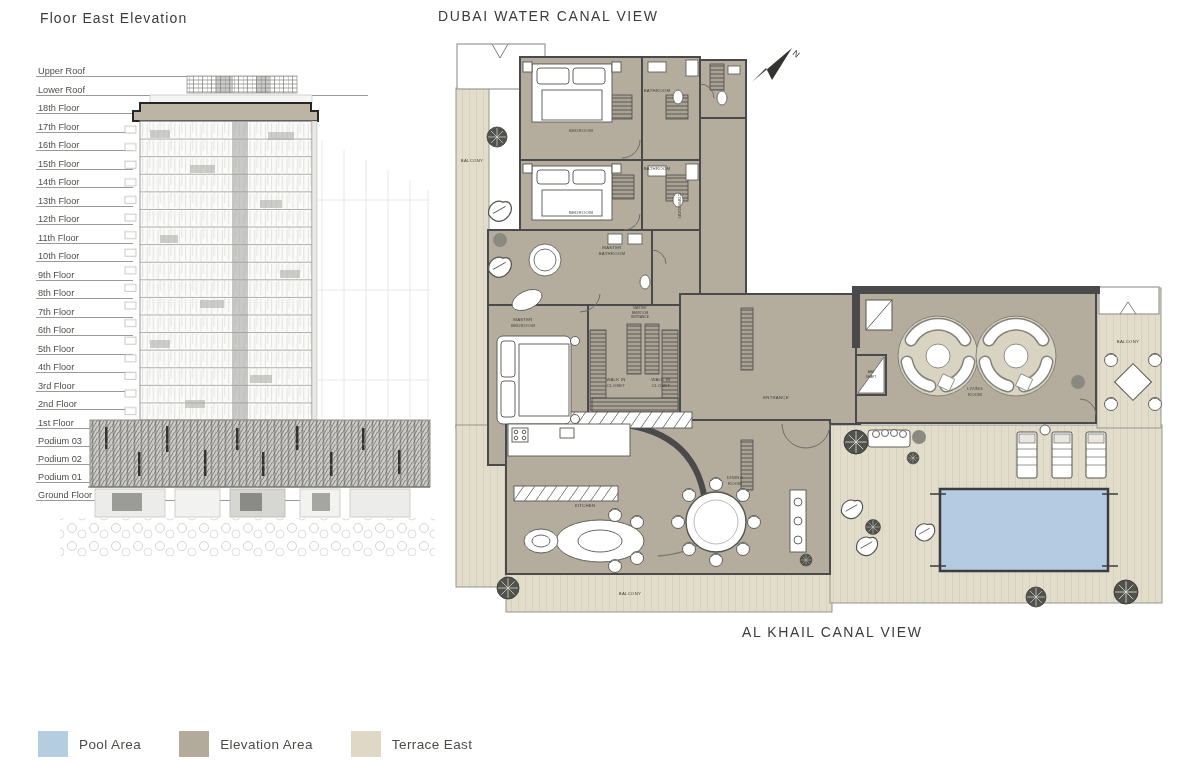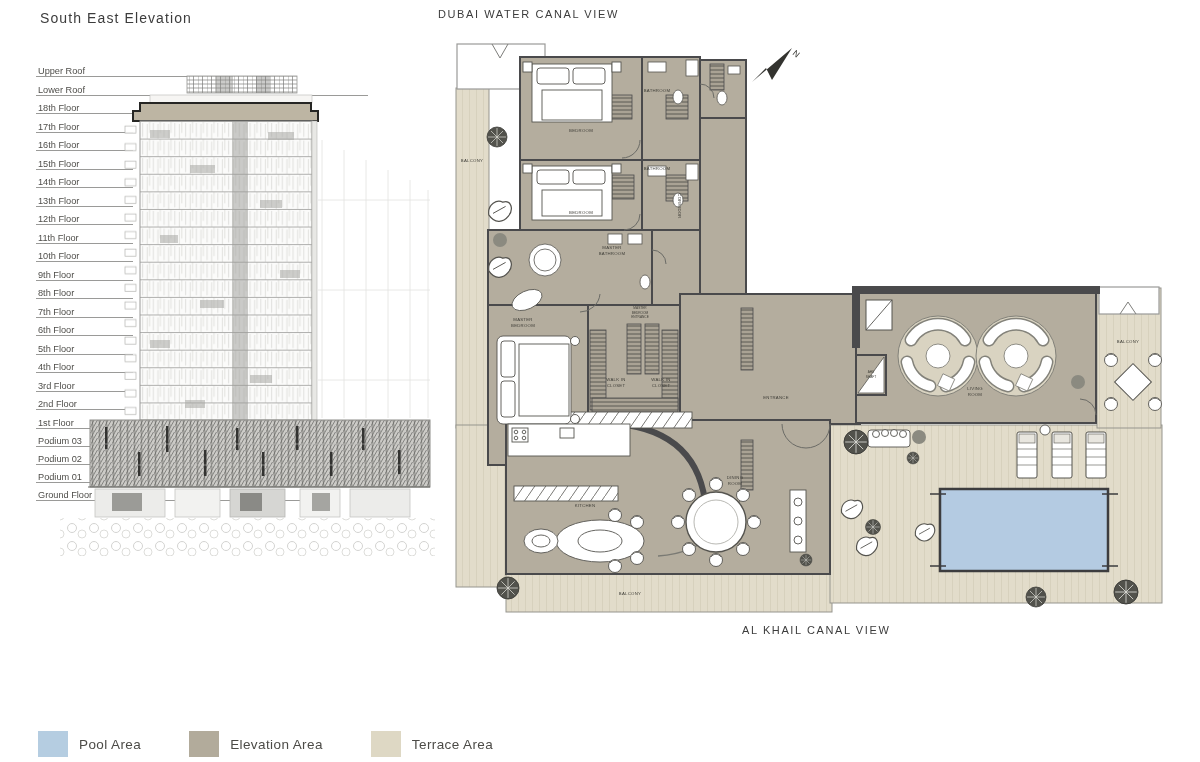--- a/index.html
+++ b/index.html
@@ -5,37 +5,37 @@
   html,body{margin:0;padding:0;}
   body{
     width:1200px;height:762px;position:relative;background:#ffffff;
     font-family:"Liberation Sans",sans-serif;overflow:hidden;
   }
   .abs{position:absolute;}
   .section-title{
     font-size:14px;letter-spacing:1.1px;color:#3c3c3c;font-weight:400;
   }
   .plan-title{
-    font-size:11px;letter-spacing:1.6px;color:#3c3c3c;font-weight:400;
+    font-size:14px;letter-spacing:1.6px;color:#3c3c3c;font-weight:400;
   }
   #elevation-title{left:40px;top:10px;}
   #plan-top-title{left:438px;top:8px;}
   #plan-bottom-title{left:742px;top:624px;}
-  #legend{left:38px;top:731px;display:flex;align-items:center;gap:48px;}
+  #legend{left:38px;top:731px;display:flex;align-items:center;gap:38px;}
   .legend-item{display:flex;align-items:center;gap:11px;}
   .legend-label{font-size:13.5px;color:#4c4b47;letter-spacing:.4px;}
   svg text{font-family:"Liberation Sans",sans-serif;}
   .floor-label{font-size:9.2px;fill:#4f4e4a;}
   .room-label{font-size:4.3px;fill:#3f3e38;letter-spacing:.25px;text-anchor:middle;}
   .room-label-xs{font-size:3.2px;fill:#3f3e38;text-anchor:middle;}
 </style>
 </head>
 <body>
 
-<div class="abs section-title" id="elevation-title">South East Elevation</div>
+<div class="abs section-title" id="elevation-title">Floor East Elevation</div>
 
 <svg class="abs" style="left:0;top:0" width="480" height="600" viewBox="0 0 480 600">
   <defs>
     <pattern id="mech" width="9" height="8" patternUnits="userSpaceOnUse">
       <path d="M0 0H9 M0 4H9 M0 8H9 M0 0V8 M4.5 0V8" stroke="#7d7d7b" stroke-width=".7" fill="none"></path>
     </pattern>
     <pattern id="floorpat" x="140" y="121" width="10.75" height="17.59" patternUnits="userSpaceOnUse">
       <rect width="10.75" height="17.59" fill="#fbfbfa"></rect>
       <path d="M0 0 H10.75" stroke="#8e8e8c" stroke-width="1.4"></path>
       <path d="M2.6 2 V16 M7.2 3 V17.5 M9.6 1 V12" stroke="#c9c9c6" stroke-width=".55"></path>
@@ -450,15 +450,15 @@
   <div class="legend-item">
     <svg width="30" height="26">
         <rect width="30" height="26" fill="#b2ab9b"></rect>
       </svg>
     <span class="legend-label">Elevation Area</span>
   </div>
   <div class="legend-item">
     <svg width="30" height="26">
         <rect width="30" height="26" fill="#ded8c4"></rect>
       </svg>
-    <span class="legend-label">Terrace Area</span>
+    <span class="legend-label">Terrace East</span>
   </div>
 </div>
 
 </body></html>

